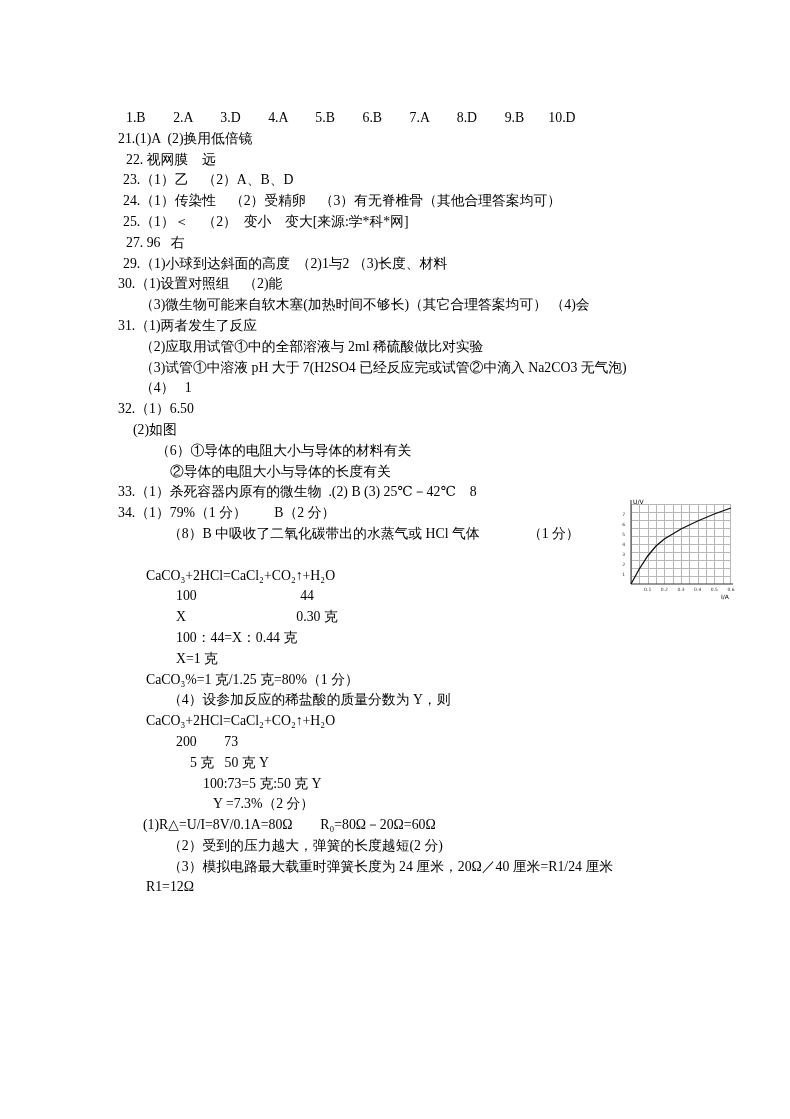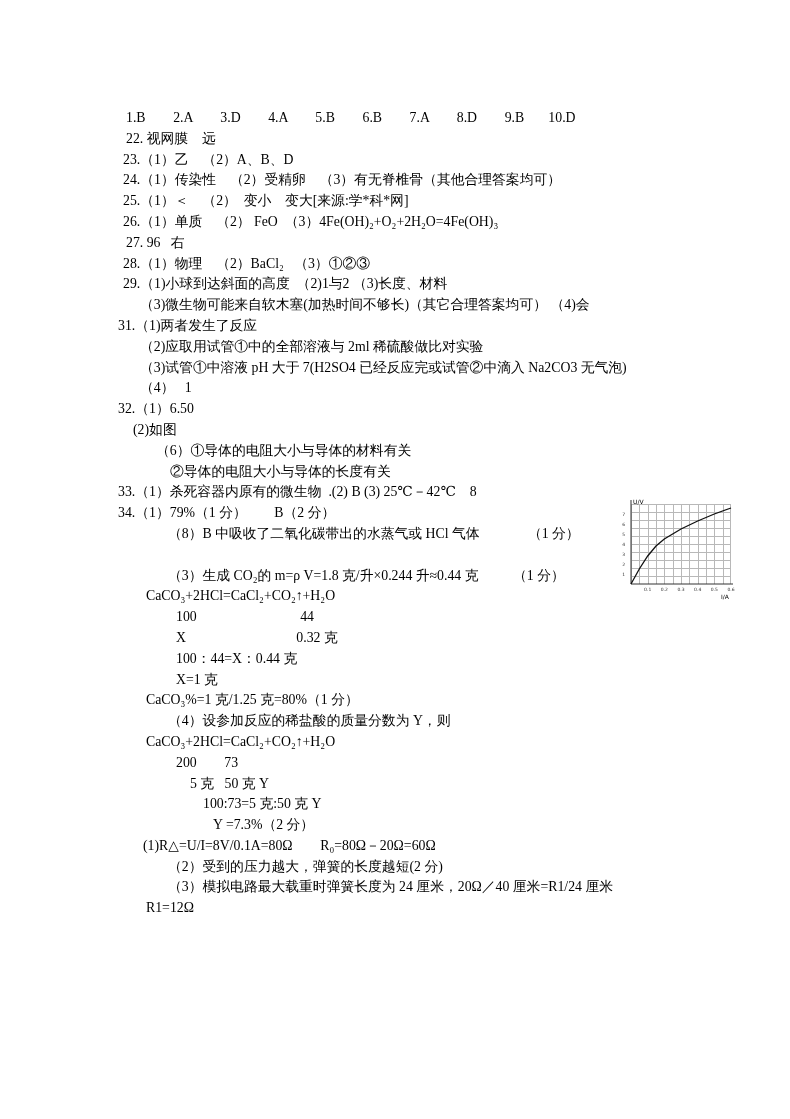--- a/index.html
+++ b/index.html
@@ -58,45 +58,44 @@
   .axis { stroke:#333; stroke-width:1; }
   .curve { stroke:#111; stroke-width:1.3; fill:none; }
   .gtick { font-size:4.5px; fill:#333; font-family:"DejaVu Sans",sans-serif; }
   .glabel { font-size:6px; fill:#000; font-family:"DejaVu Sans",sans-serif; }
 </style>
 </head>
 <body>
 
 <div class="content">
   <div class="ln ind8">1.B        2.A        3.D        4.A        5.B        6.B        7.A        8.D        9.B       10.D</div>
+  <div class="ln ind0">21.(1)A  (2)换用低倍镜</div>
   <div class="ln ind8">22. 视网膜    远</div>
   <div class="ln ind5">23.（1）乙    （2）A、B、D</div>
   <div class="ln ind5">24.（1）传染性    （2）受精卵    （3）有无脊椎骨（其他合理答案均可）</div>
   <div class="ln ind5">25.（1）＜    （2）  变小    变大[来源:学*科*网]</div>
-  <div class="ln ind5">26.（1）单质    （2） FeO  （3）4Fe(OH)₂+O₂+2H₂O=4Fe(OH)₃</div>
   <div class="ln ind8">27. 96   右</div>
-  <div class="ln ind5">28.（1）物理    （2）BaCl₂   （3）①②③</div>
   <div class="ln ind5">29.（1)小球到达斜面的高度  （2)1与2 （3)长度、材料</div>
+  <div class="ln ind0">30.（1)设置对照组    （2)能</div>
   <div class="ln ind22">（3)微生物可能来自软木塞(加热时间不够长)（其它合理答案均可） （4)会</div>
   <div class="ln ind0">31.（1)两者发生了反应</div>
   <div class="ln ind22">（2)应取用试管①中的全部溶液与 2ml 稀硫酸做比对实验</div>
   <div class="ln ind22">（3)试管①中溶液 pH 大于 7(H2SO4 已经反应完或试管②中滴入 Na2CO3 无气泡)</div>
   <div class="ln ind22">（4）   1</div>
   <div class="ln ind0">32.（1）6.50</div>
   <div class="ln ind15">(2)如图</div>
   <div class="ln ind38">（6）①导体的电阻大小与导体的材料有关</div>
   <div class="ln ind52">②导体的电阻大小与导体的长度有关</div>
   <div class="ln ind0">33.（1）杀死容器内原有的微生物  .(2) B (3) 25℃－42℃    8</div>
   <div class="ln ind0">34.（1）79%（1 分）        B（2 分）</div>
   <div class="ln ind50">（8）B 中吸收了二氧化碳带出的水蒸气或 HCl 气体              （1 分）</div>
   <div class="ln spacer"></div>
-  <div class="ln ind50">（3）生成 CO₂的 m=ρ V=1.8 克/升×0.244 升≈0.44 克          （1 分）</div>
   <div class="ln ind28">CaCO₃+2HCl=CaCl₂+CO₂↑+H₂O</div>
   <div class="ln ind58">100                              44</div>
-  <div class="ln ind58">X                                0.32 克</div>
+  <div class="ln ind58">X                                0.30 克</div>
   <div class="ln ind58">100：44=X：0.44 克</div>
   <div class="ln ind58">X=1 克</div>
   <div class="ln ind28">CaCO₃%=1 克/1.25 克=80%（1 分）</div>
   <div class="ln ind50">（4）设参加反应的稀盐酸的质量分数为 Y，则</div>
   <div class="ln ind28">CaCO₃+2HCl=CaCl₂+CO₂↑+H₂O</div>
   <div class="ln ind58">200        73</div>
   <div class="ln ind72">5 克   50 克 Y</div>
   <div class="ln ind85">100:73=5 克:50 克 Y</div>
   <div class="ln ind95">Y =7.3%（2 分）</div>
   <div class="ln ind25">(1)R△=U/I=8V/0.1A=80Ω        R₀=80Ω－20Ω=60Ω</div>

